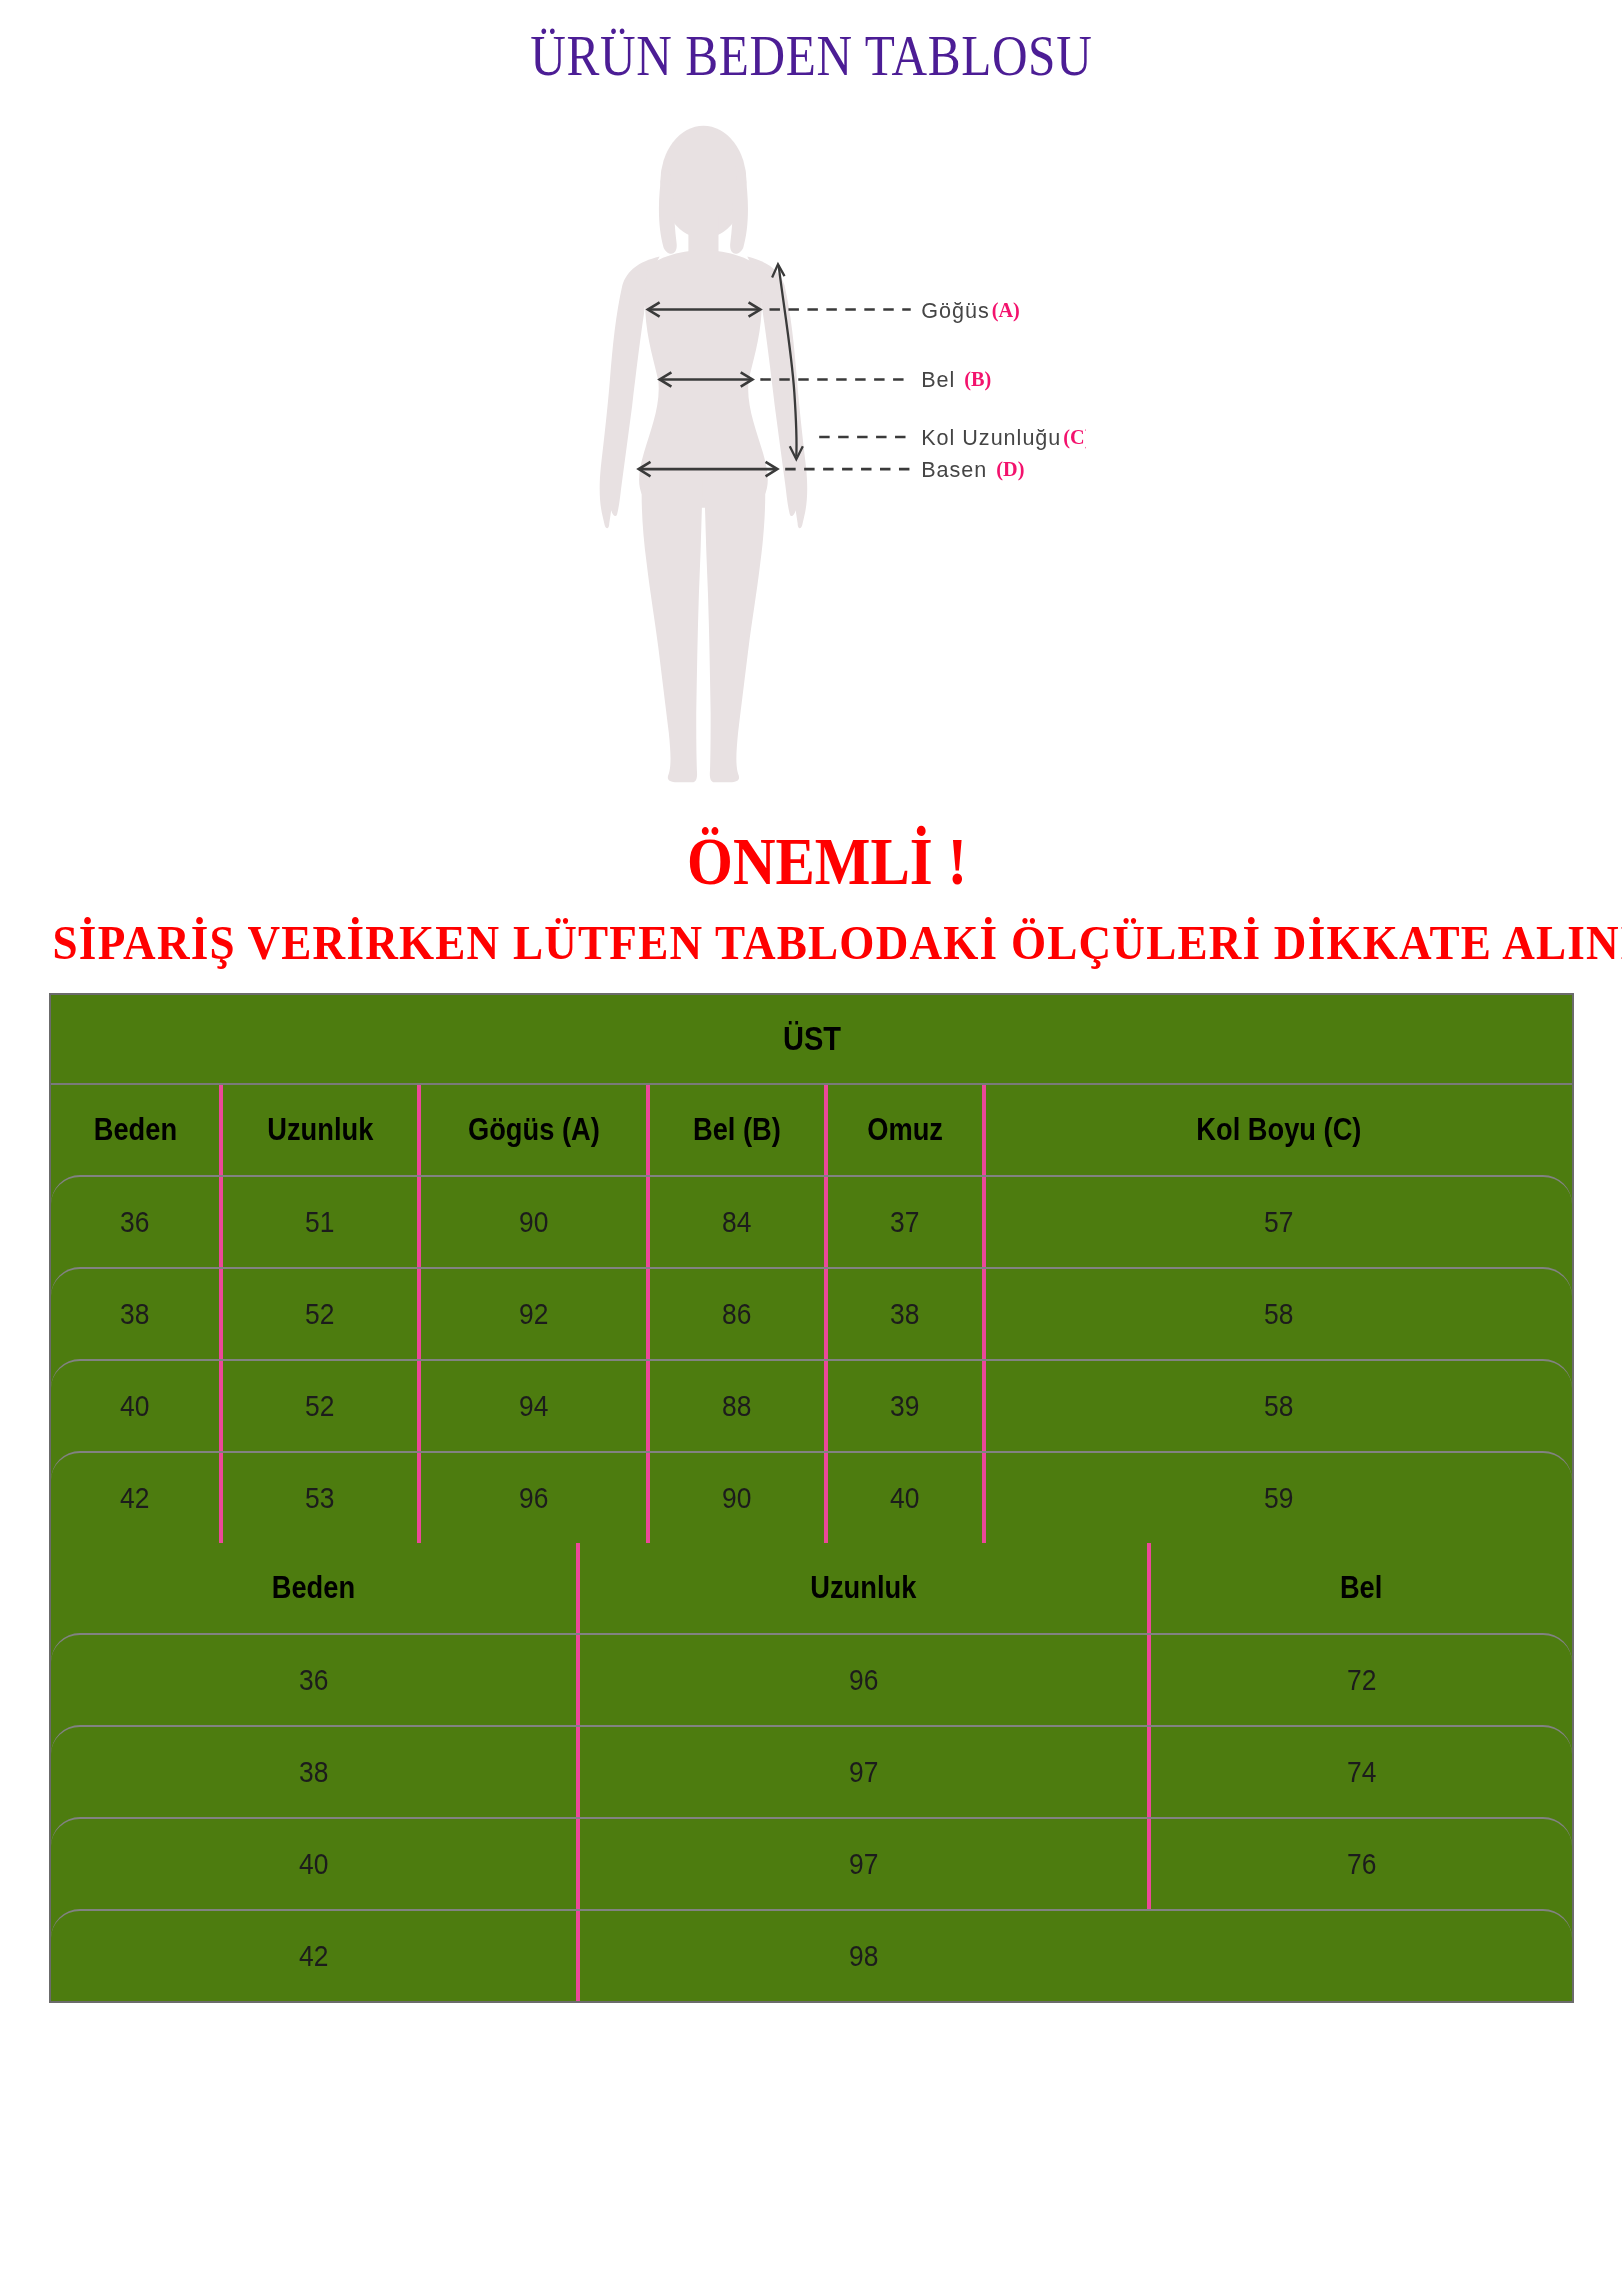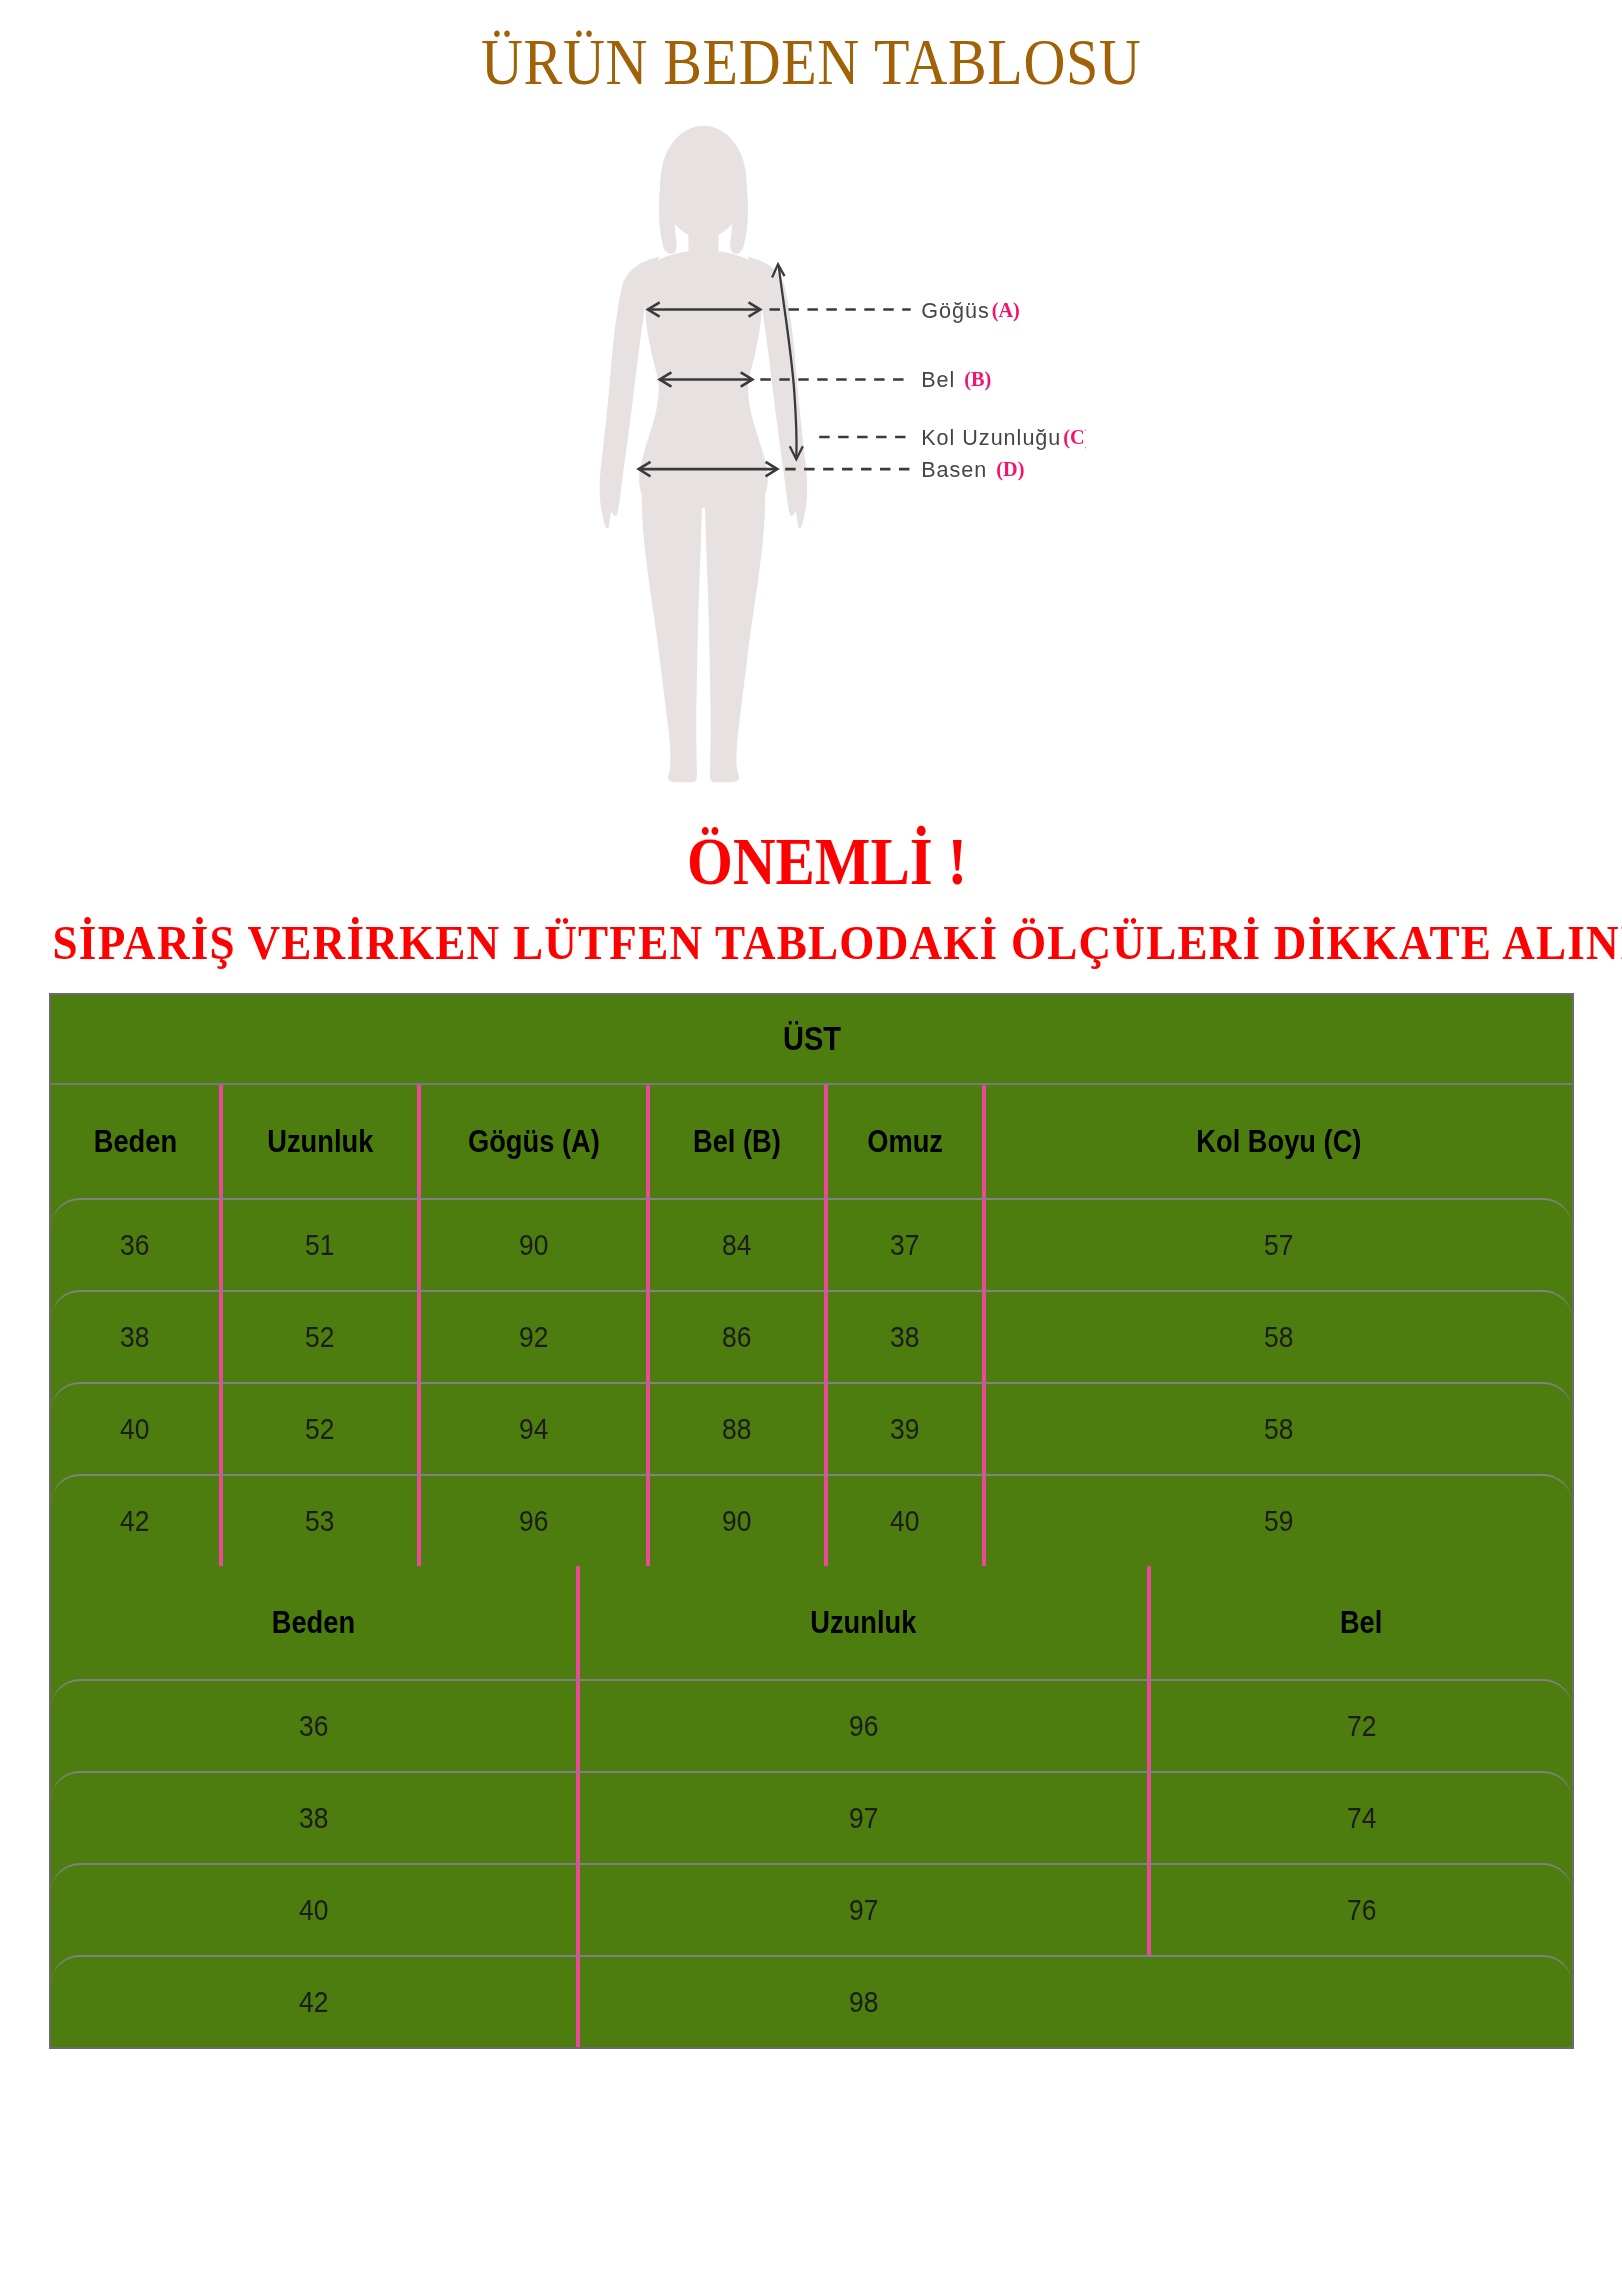--- a/index.html
+++ b/index.html
@@ -13,21 +13,21 @@
   }
   .abs{position:absolute;}
   .squish{display:inline-block;transform:scaleX(0.88);transform-origin:center;}
   .squish94{display:inline-block;transform:scaleX(0.94);transform-origin:center;}
 
   
   .page-title{
     top:23.6px;left:0;width:1623px;
     text-align:center;
     font-family:"Liberation Serif", serif;
-    font-size:66px;font-weight:400;color:#a16207;
+    font-size:56px;font-weight:400;color:#4c1d95;
     letter-spacing:0.7px;white-space:nowrap;
   }
   .warn-headline{
     top:823px;left:16px;width:1623px;
     text-align:center;
     font-family:"Liberation Serif", serif;
     font-size:67px;font-weight:700;color:#ff0000;
     white-space:nowrap;
   }
   .warn-subline{
@@ -59,21 +59,21 @@
   .sec-title{
     height:88px;
     display:flex;align-items:center;justify-content:center;
     font-weight:700;font-size:33px;color:#000000;
   }
   .sec-title.first{border-bottom:2.6px solid #7a7a7a;}
   .sec-title.second{border-top:2.6px solid #7a7a7a;border-bottom:2.6px solid #7a7a7a;}
   .trow{display:grid;}
   .trow.ust{grid-template-columns:168px 198px 229px 178px 158px 1fr;}
   .trow.alt{grid-template-columns:525px 571px 1fr;}
-  .trow.head{height:113px;border-radius:30px;}
+  .trow.head{height:90px;border-radius:30px;}
   .trow.data{height:90px;border-top:2px solid #828282;border-radius:29px;}
   .cell{
     display:flex;align-items:center;justify-content:center;
     overflow:hidden;white-space:nowrap;
   }
   .cell + .cell{border-left:4px solid #ec4899;}
   .trow.head .cell{font-weight:700;font-size:31px;color:#000000;}
   .trow.data .cell{font-weight:400;font-size:30px;color:#1c1c1c;}
 </style>
 </head>

